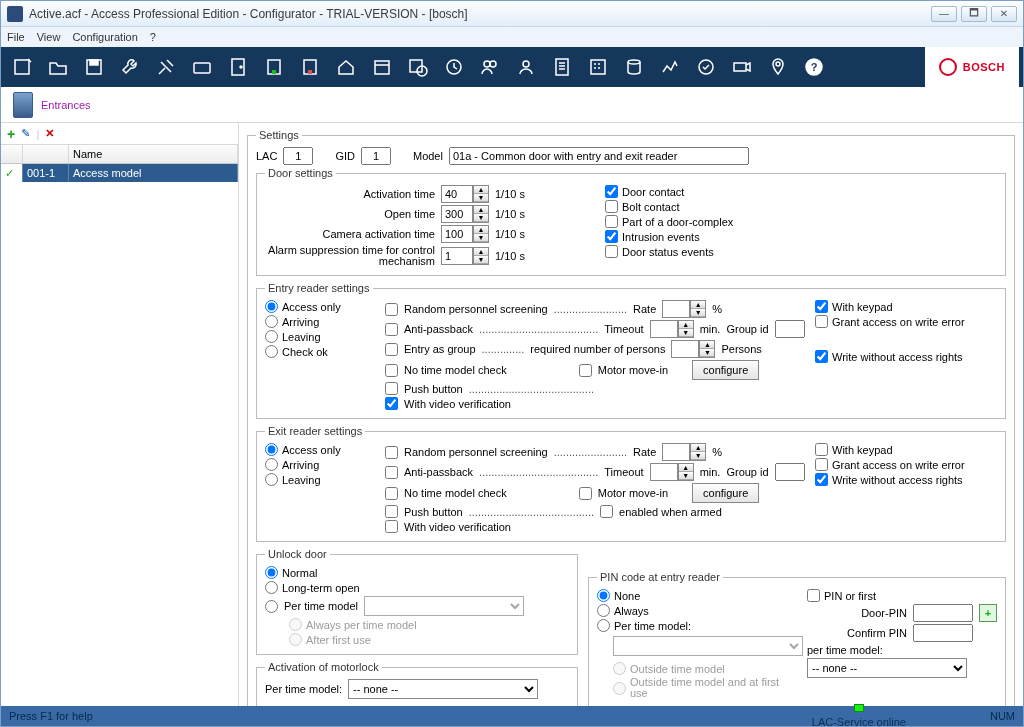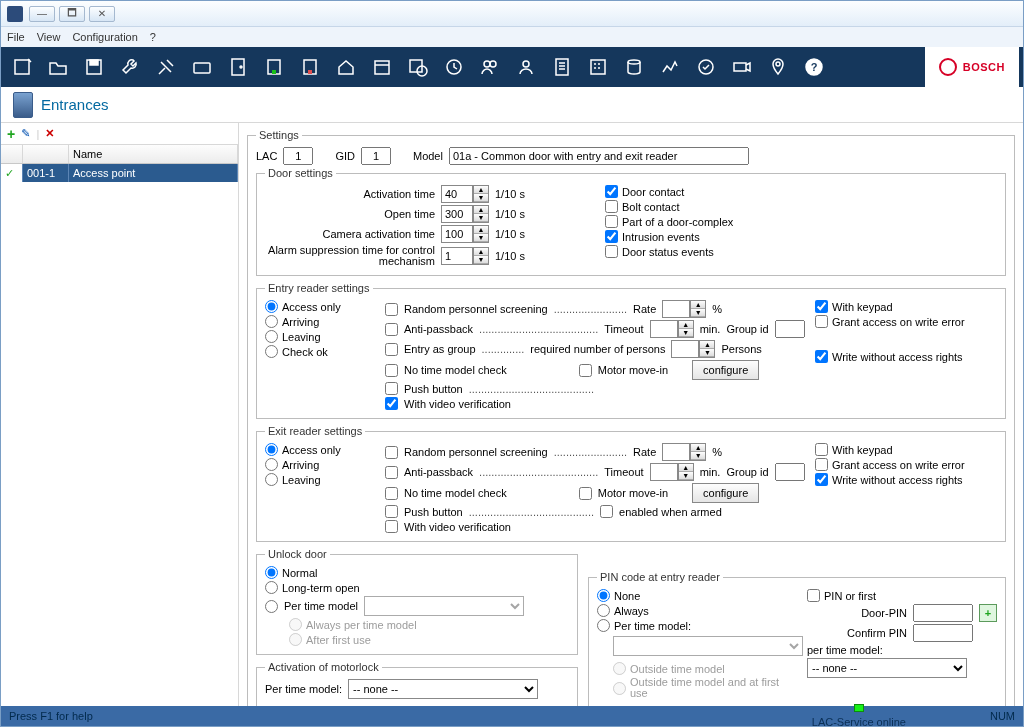--- a/index.html
+++ b/index.html
@@ -12,21 +12,21 @@
   .ctrlbtn { width:26px; height:16px; border:1px solid #a5b9d0; border-radius:2px; background:linear-gradient(#fcfeff,#d7e6f5); display:flex; align-items:center; justify-content:center; font-size:10px; color:#555;}
   .menubar { height:20px; background:#eef4fb; display:flex; align-items:center; padding:0 6px; gap:12px; color:#333;}
   .menubar span { text-decoration: none;}
   .toolbar { height:40px; background:#15375c; display:flex; align-items:center; padding:0 4px; gap:2px;}
   .toolbar .btn { width:34px; height:34px; display:flex; align-items:center; justify-content:center; }
   .toolbar svg { stroke:#fff; fill:none; stroke-width:1.5;}
   .toolbar .brand { margin-left:auto; background:#fff; height:40px; padding:0 14px; display:flex; align-items:center; font-weight:bold; color:#d60026; font-size:16px; letter-spacing:0.5px;}
   .brand .gear { width:18px;height:18px;border:2px solid #d60026;border-radius:50%;margin-right:6px; position:relative;}
   .subhdr { height:36px; background:#fff; display:flex; align-items:center; padding:0 12px; gap:8px; border-bottom:1px solid #d8d8d8;}
   .subhdr .icn { width:20px; height:26px; border:1px solid #3a5c8a; background:linear-gradient(#7aa2d0,#3a5c8a); border-radius:2px;}
-  .subhdr .lbl { font-size:15px; color:#0369a1;}
+  .subhdr .lbl { font-size:11px; color:#a21caf;}
   .body { flex:1; display:flex; background:#fff; overflow:hidden;}
   .left { width:238px; border-right:1px solid #d8d8d8; display:flex; flex-direction:column;}
   .left .ltool { height:22px; display:flex; align-items:center; padding:0 6px; gap:6px; border-bottom:1px solid #d8d8d8;}
   .left .ltool .add { color:#1fa51f; font-weight:bold; font-size:14px;}
   .left .ltool .edit { color:#0050b0;}
   .left .ltool .del { color:#c00; font-weight:bold;}
   .grid { flex:1;}
   .grid .ghdr { display:flex; background:linear-gradient(#fdfdfd,#ececec); border-bottom:1px solid #c8c8c8;}
   .gcell { border-right:1px solid #d8d8d8; padding:2px 4px; height:18px; display:flex; align-items:center;}
   .grow { display:flex; background:#2b5b8f; color:#fff;}
@@ -59,20 +59,21 @@
   .flex1{flex:1}
   .unitlbl{width:38px;}
   .lbl-r{display:inline-block;text-align:right;}
 </style>
 </head>
 <body>
 
 <div class="window">
   <div class="titlebar">
     <div class="icon"></div>
+    <div class="title">Active.acf - Access Professional Edition - Configurator - TRIAL-VERSION - [bosch]</div>
     <div class="ctrlbtns">
       <div class="ctrlbtn">—</div>
       <div class="ctrlbtn">🗖</div>
       <div class="ctrlbtn">✕</div>
     </div>
   </div>
 
   <div class="menubar">
     <span>File</span>
     <span>View</span>
@@ -236,21 +237,21 @@
       </div>
       <div class="grid">
         <div class="ghdr">
           <div class="gcell" style="width:22px"></div>
           <div class="gcell" style="width:46px"></div>
           <div class="gcell flex1">Name</div>
         </div>
         <div class="grow">
           <div class="gcell check" style="width:22px;background:#fff;color:#1fa51f">✓</div>
           <div class="gcell" style="width:46px">001-1</div>
-          <div class="gcell flex1">Access point</div>
+          <div class="gcell flex1">Access model</div>
         </div>
       </div>
     </div>
 
     <div class="right">
       <fieldset>
         <legend>Settings</legend>
         <div class="row">
           <span>LAC</span>
           <input class="fld" style="width: 30px; text-align: center;" value="1">

